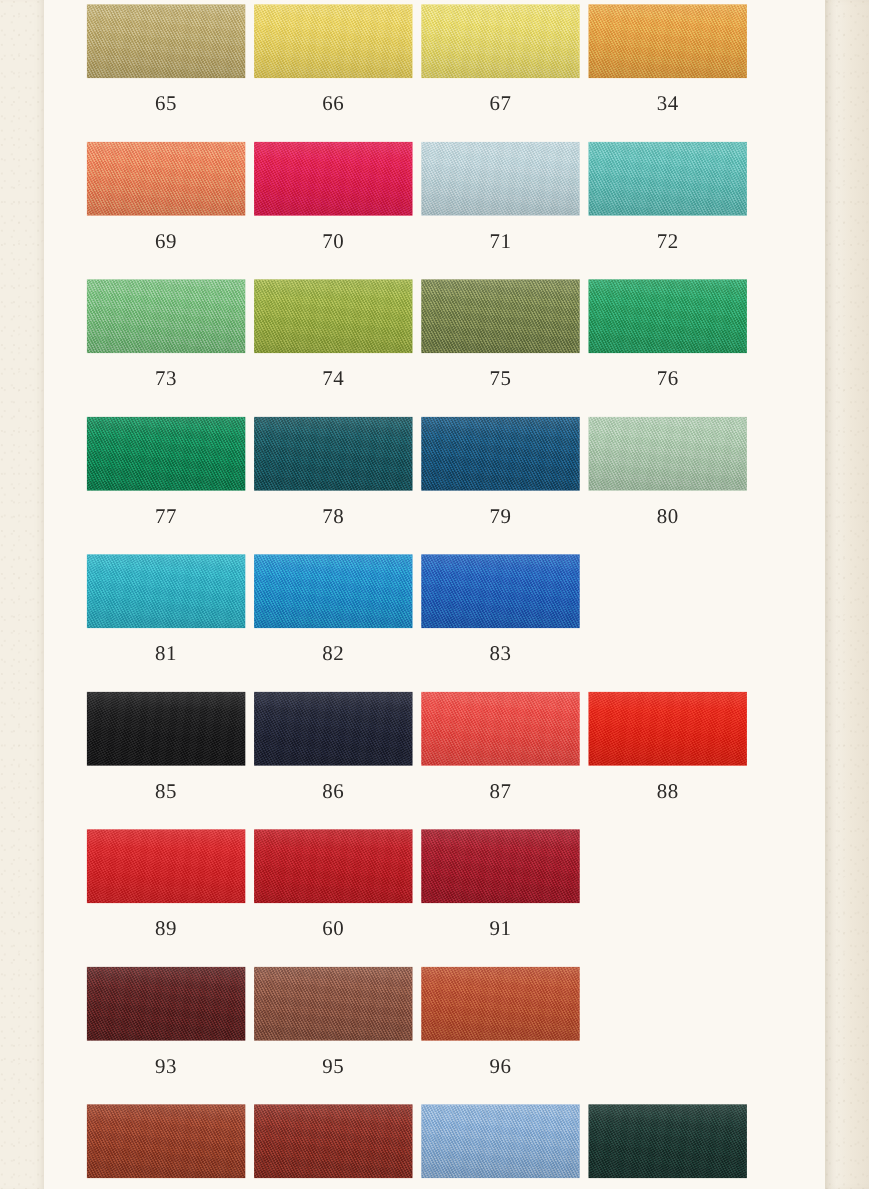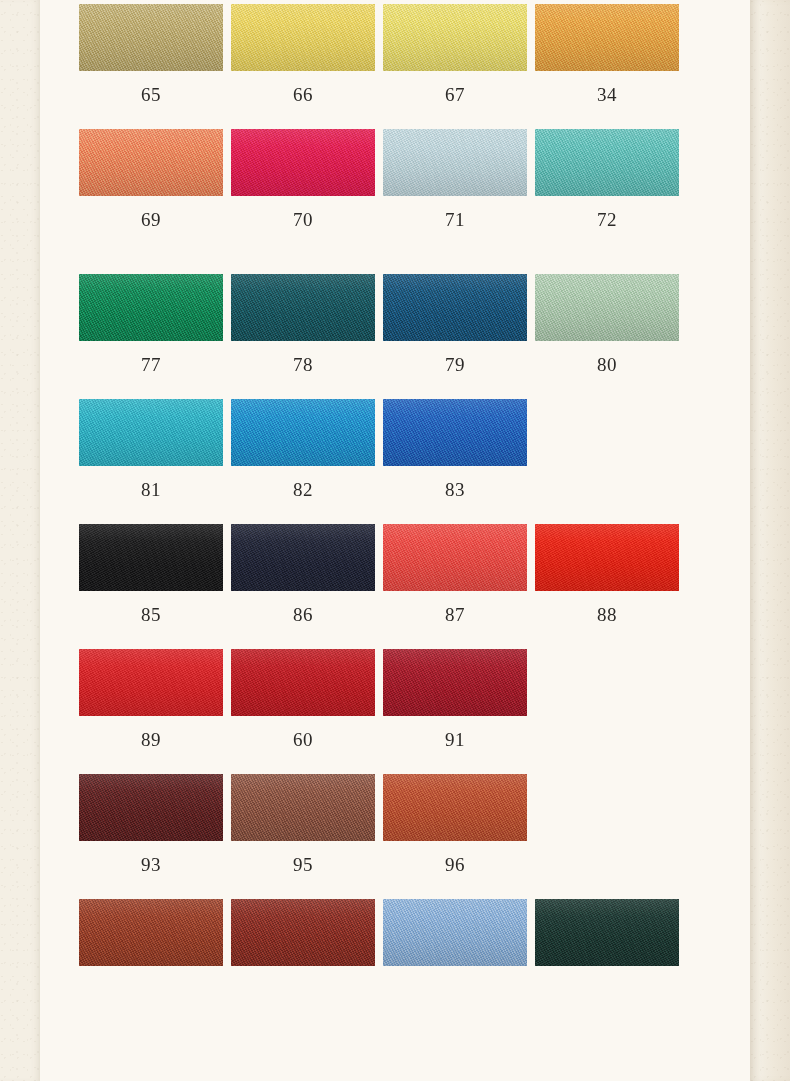--- a/index.html
+++ b/index.html
@@ -131,20 +131,38 @@
       <div class="swatch-cell">
         <div class="swatch-chip" style="background-color: rgb(196, 218, 224);"></div>
         <div class="swatch-label">71</div>
       </div>
       <div class="swatch-cell">
         <div class="swatch-chip" style="background-color: rgb(99, 196, 189);"></div>
         <div class="swatch-label">72</div>
       </div>
     </div>
     <div class="row-gap"></div>
+    <div class="swatch-row">
+      <div class="swatch-cell">
+        <div class="swatch-chip" style="background-color: rgb(126, 196, 132);"></div>
+        <div class="swatch-label">73</div>
+      </div>
+      <div class="swatch-cell">
+        <div class="swatch-chip" style="background-color: rgb(159, 180, 66);"></div>
+        <div class="swatch-label">74</div>
+      </div>
+      <div class="swatch-cell">
+        <div class="swatch-chip" style="background-color: rgb(125, 138, 78);"></div>
+        <div class="swatch-label">75</div>
+      </div>
+      <div class="swatch-cell">
+        <div class="swatch-chip" style="background-color: rgb(37, 165, 101);"></div>
+        <div class="swatch-label">76</div>
+      </div>
+    </div>
     <div class="row-gap"></div>
     <div class="swatch-row">
       <div class="swatch-cell">
         <div class="swatch-chip" style="background-color: rgb(11, 138, 84);"></div>
         <div class="swatch-label">77</div>
       </div>
       <div class="swatch-cell">
         <div class="swatch-chip" style="background-color: rgb(20, 85, 95);"></div>
         <div class="swatch-label">78</div>
       </div>

